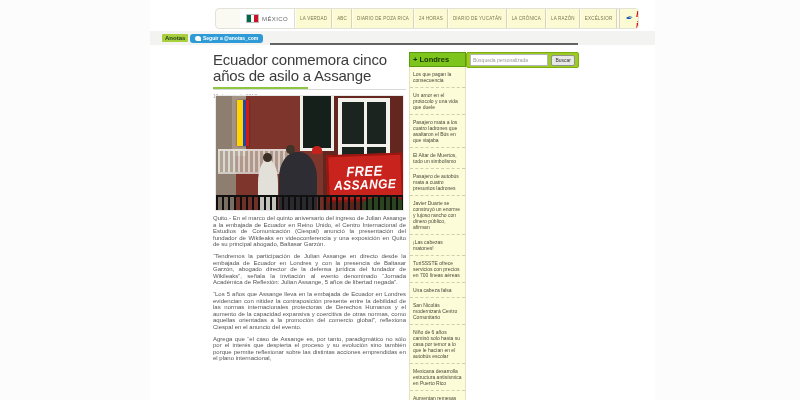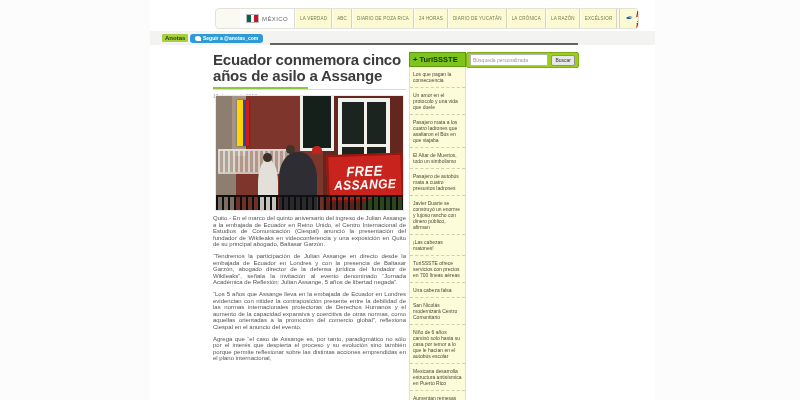--- a/index.html
+++ b/index.html
@@ -35,21 +35,21 @@
   .tw-btn{position:absolute;left:40px;top:2.5px;display:flex;align-items:center;gap:2px;
        background:#2e9bd6;color:#fff;font-size:5px;font-weight:bold;padding:1.5px 5px;
        border-radius:3px;cursor:pointer;}
   .tw-bird{display:inline-block;width:6px;height:5px;background:#fff;
        border-radius:60% 70% 10% 80%;}
   .toprule{position:absolute;left:270px;top:43px;width:308px;height:2px;background:#636363;}
 
   
   .article{position:absolute;left:213px;top:52px;width:193px;}
   .title{font-size:15px;line-height:16px;color:#3c3c3c;letter-spacing:-.2px;margin:0 0 3px 0;
-       font-weight:700;}
+       font-weight:400;}
   .title-rule{position:relative;height:3px;margin-bottom:3px;}
   .title-rule .green{position:absolute;left:0;top:0;width:95px;height:2px;background:#8dc63f;}
   .title-rule .grey{position:absolute;left:0;top:2px;width:193px;height:1px;background:#d9d9d9;}
   .date{font-size:5px;color:#a0a0a0;margin-bottom:4px;}
 
   
   .photo{position:absolute;left:216px;top:96px;width:187px;height:114px;background:#7e352b;
        overflow:hidden;box-shadow:0 0 0 1px #e8e8e8;}
   .ph-dark{position:absolute;right:0;top:0;width:80px;height:114px;background:#63271f;}
   .ph-stone{position:absolute;left:0;top:0;width:20px;height:114px;background:#8d7e70;}
@@ -186,21 +186,21 @@
   </div>
 
   <div class="paras">
     <p>Quito.- En el marco del quinto aniversario del ingreso de Julian Assange a la embajada de Ecuador en Reino Unido, el Centro Internacional de Estudios de Comunicación (Ciespal) anunció la presentación del fundador de Wikileaks en videoconferencia y una exposición en Quito de su principal abogado, Baltasar Garzón.</p>
     <p>“Tendremos la participación de Julian Assange en directo desde la embajada de Ecuador en Londres y con la presencia de Baltasar Garzón, abogado director de la defensa jurídica del fundador de Wikileaks”, señala la invitación al evento denominado “Jornada Académica de Reflexión: Julian Assange, 5 años de libertad negada”.</p>
     <p>“Los 5 años que Assange lleva en la embajada de Ecuador en Londres evidencian con nitidez la contraposición presente entre la debilidad de las normas internacionales protectoras de Derechos Humanos y el aumento de la capacidad expansiva y coercitiva de otras normas, como aquellas orientadas a la promoción del comercio global”, reflexiona Ciespal en el anuncio del evento.</p>
     <p>Agrega que “el caso de Assange es, por tanto, paradigmático no sólo por el interés que despierta el proceso y su evolución sino también porque permite reflexionar sobre las distintas acciones emprendidas en el plano internacional,</p>
   </div>
 
   <div class="news">
-    <div class="news-head">+ TuriSSSTE</div>
+    <div class="news-head">+ Londres</div>
     <div class="news-list">
       <div class="news-item">Los que pagan la consecuencia</div>
       <div class="news-item">Un amor en el protocolo y una vida que duele</div>
       <div class="news-item">Pasajero mata a los cuatro ladrones que asaltaron el Bús en que viajaba</div>
       <div class="news-item">El Altar de Muertos, todo un simbolismo</div>
       <div class="news-item">Pasajero de autobús mata a cuatro presuntos ladrones</div>
       <div class="news-item">Javier Duarte se construyó un enorme y lujoso rancho con dinero público, afirman</div>
       <div class="news-item">¡Las cabezas matones!</div>
       <div class="news-item">TuriSSSTE ofrece servicios con precios en 700 líneas aéreas</div>
       <div class="news-item">Una cabeza falsa</div>

